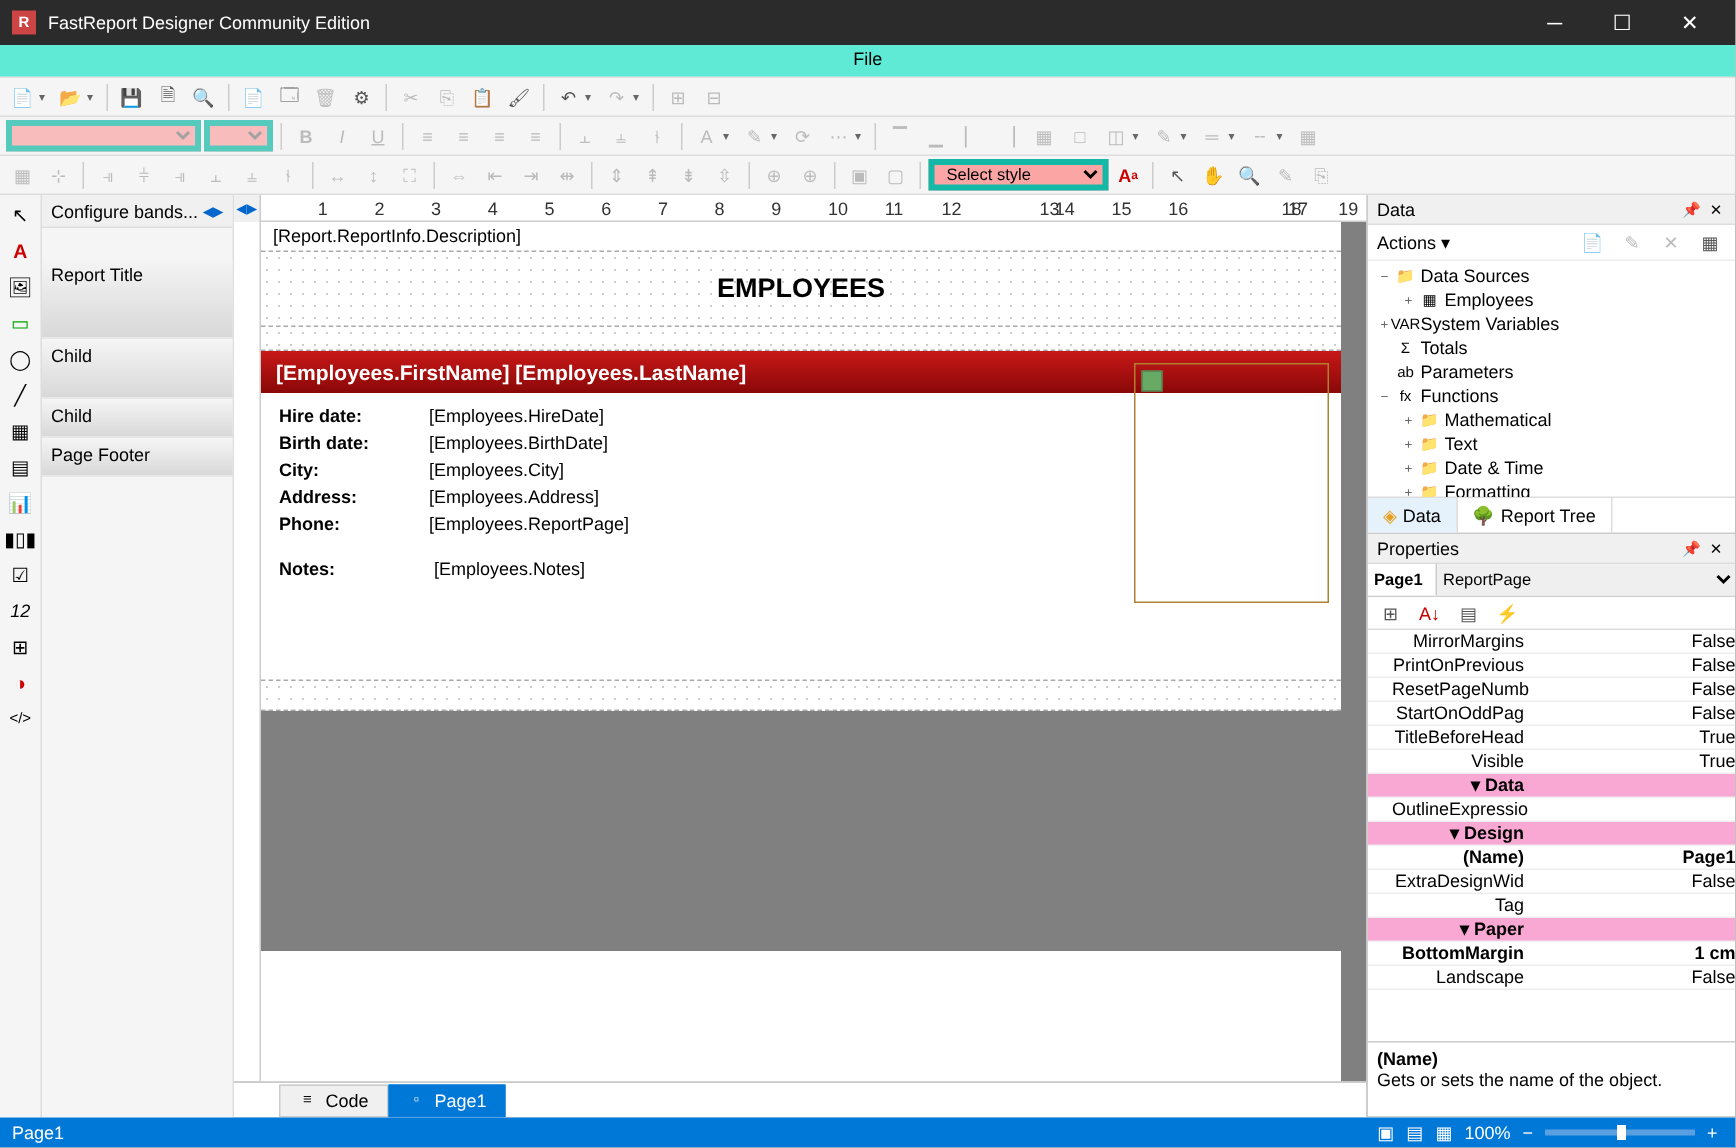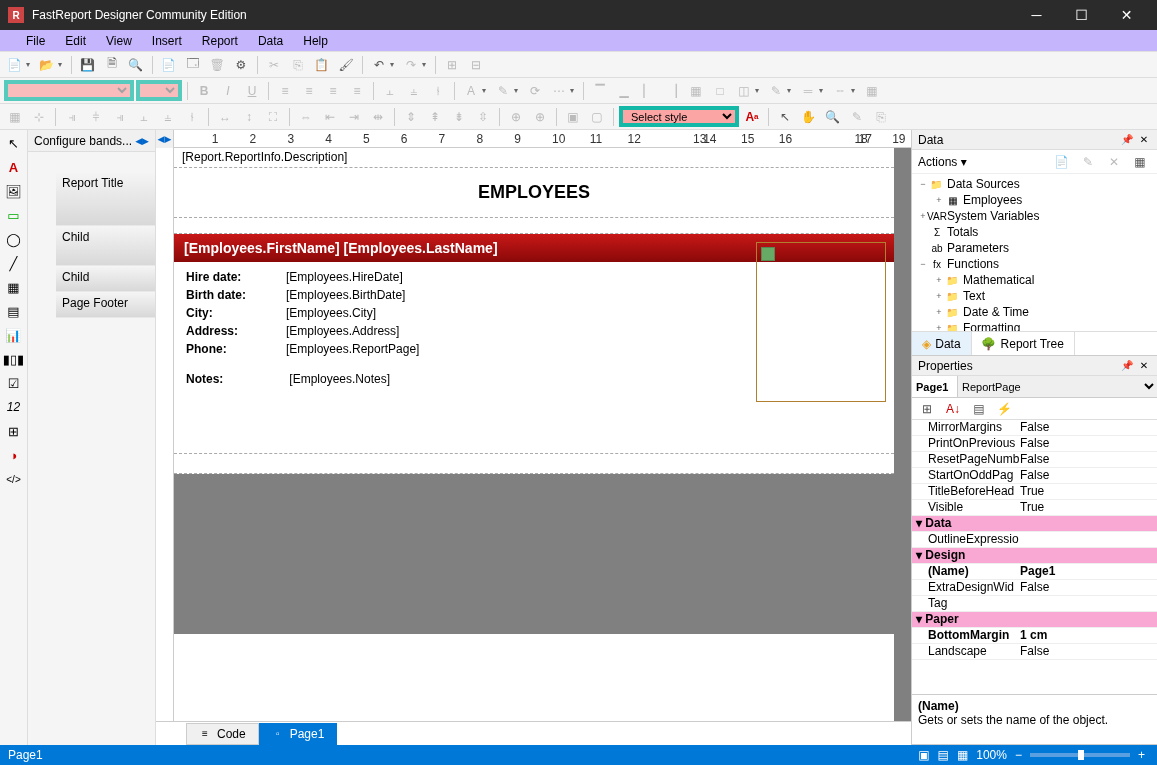--- a/index.html
+++ b/index.html
@@ -6,42 +6,42 @@
 body { background: #fff; width: 1157px; height: 765px; overflow: hidden; display: flex; flex-direction: column; }
 
 
 .titlebar { background: #2b2b2b; color: #fff; height: 30px; display: flex; align-items: center; padding: 0 8px; font-size: 13px; }
 .titlebar .logo { width: 16px; height: 16px; background: #c44; margin-right: 8px; display: inline-flex; align-items: center; justify-content: center; font-size: 10px; font-weight: bold; }
 .titlebar .title { flex: 1; }
 .titlebar .winbtns { display: flex; gap: 0; }
 .titlebar .winbtn { width: 45px; height: 30px; display: flex; align-items: center; justify-content: center; cursor: pointer; font-size: 14px; }
 
 
-.menubar { background: #c4b5fd; height: 22px; display: flex; align-items: center; padding: 0 16px; border-bottom: 1px solid #e0e0e0; }
+.menubar { background: #5eead4; height: 22px; display: flex; align-items: center; padding: 0 0; border-bottom: 1px solid #e0e0e0; flex-direction: column; }
 .menuitem { padding: 2px 10px; cursor: pointer; }
 
 
 .toolbar { background: #f5f5f5; height: 26px; display: flex; align-items: center; padding: 0 4px; border-bottom: 1px solid #ddd; gap: 2px; }
 .tbtn { width: 22px; height: 22px; display: flex; align-items: center; justify-content: center; cursor: pointer; border: 1px solid transparent; border-radius: 2px; color: #555; }
 .tbtn.disabled { color: #bbb; cursor: default; }
 .tsep { width: 1px; height: 18px; background: #ccc; margin: 0 3px; }
 .tdropdown { width: 8px; font-size: 8px; color: #666; margin-left: -2px; cursor: pointer; }
 .tcombo { height: 21px; border: 4px solid #14b8a6; background: #fca5a5; padding: 0 4px; font-size: 11px; }
 
 
 .main { flex: 1; display: flex; overflow: hidden; }
 
 
 .vtoolstrip { width: 28px; background: #f5f5f5; border-right: 1px solid #ddd; display: flex; flex-direction: column; padding-top: 2px; gap: 2px; align-items: center; }
 .vtool { width: 22px; height: 22px; display: flex; align-items: center; justify-content: center; cursor: pointer; font-size: 13px; }
 
 
 .bandspanel { width: 128px; background: #f5f5f5; border-right: 1px solid #ddd; display: flex; flex-direction: column; }
 .bandshead { height: 22px; display: flex; align-items: center; padding: 0 6px; border-bottom: 1px solid #ddd; background: #f0f0f0; }
-.band { display: flex; align-items: flex-start; padding: 4px 6px; font-size: 11px; border-bottom: 1px solid #e8e8e8; margin-left: 28px; }
+.band { display: flex; align-items: flex-start; padding: 4px 6px; font-size: 11px; border-bottom: 1px solid #e8e8e8; }
 .band.title { background: linear-gradient(#f5f5f5,#d8d8d8); height: 54px; }
 .band.child { background: linear-gradient(#f5f5f5,#d8d8d8); height: 40px; }
 .band.data { background: linear-gradient(#ffd080,#ffa830); height: 220px; }
 .band.child2 { background: linear-gradient(#f5f5f5,#d8d8d8); height: 26px; }
 .band.footer { background: linear-gradient(#f5f5f5,#d8d8d8); height: 26px; }
 
 
 .design { flex: 1; background: #808080; display: flex; flex-direction: column; overflow: hidden; }
 .rulerwrap { display:flex; background:#fff; height:18px; }
 .rulerside { width: 18px; background: #f0f0f0; border-right: 1px solid #ccc; display: flex; align-items: center; justify-content: center; font-size: 9px; color: #0066cc; }
@@ -77,21 +77,21 @@
 .tic { width: 14px; height: 14px; margin-right: 3px; display: inline-flex; align-items: center; justify-content: center; font-size: 10px; }
 .bottabs { height: 24px; display: flex; border-top: 1px solid #ddd; }
 .bottab { flex: 0 0 auto; padding: 3px 10px; display: flex; align-items: center; gap: 4px; border-right: 1px solid #ddd; cursor: pointer; font-size: 11px; }
 .bottab.active { background: #e5f1fb; }
 
 
 .propsel { display: flex; height: 22px; border-bottom: 1px solid #ccc; }
 .propsel .lbl { flex: 0 0 46px; background: #fff; display: flex; align-items: center; padding: 0 4px; font-weight: bold; font-size: 11px; border-right: 1px solid #ccc; }
 .propsel select { flex: 1; border: none; font-size: 11px; }
 .proptb { height: 22px; display: flex; align-items: center; padding: 0 4px; gap: 4px; border-bottom: 1px solid #ddd; }
-.proplist { flex: 1; overflow: auto; font-size: 11px; }
+.proplist { flex: 1; overflow: auto; font-size: 11px; text-align: right; }
 .proprow { display: flex; height: 16px; border-bottom: 1px solid #eee; }
 .proprow .k { width: 104px; padding-left: 16px; }
 .proprow .v { flex: 1; padding-left: 4px; }
 .proprow.cat { background: #f9a8d4; font-weight: bold; }
 .proprow.cat .k { padding-left: 4px; }
 .prophint { height: 50px; padding: 4px 6px; border-top: 1px solid #ccc; font-size: 11px; }
 .prophint .h { font-weight: bold; }
 
 
 .statusbar { height: 20px; background: #0078d7; color: #fff; display: flex; align-items: center; padding: 0 8px; font-size: 11px; }

